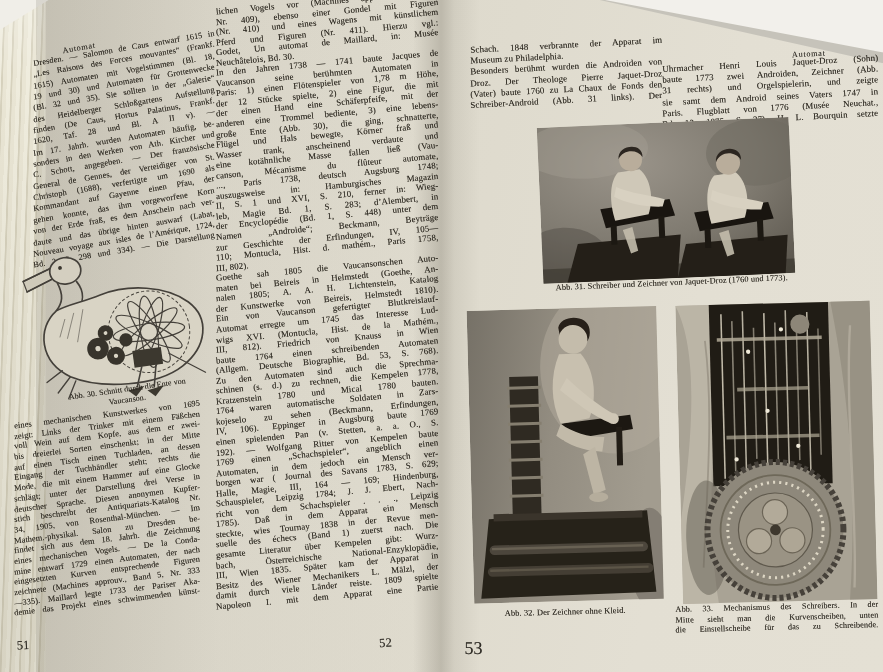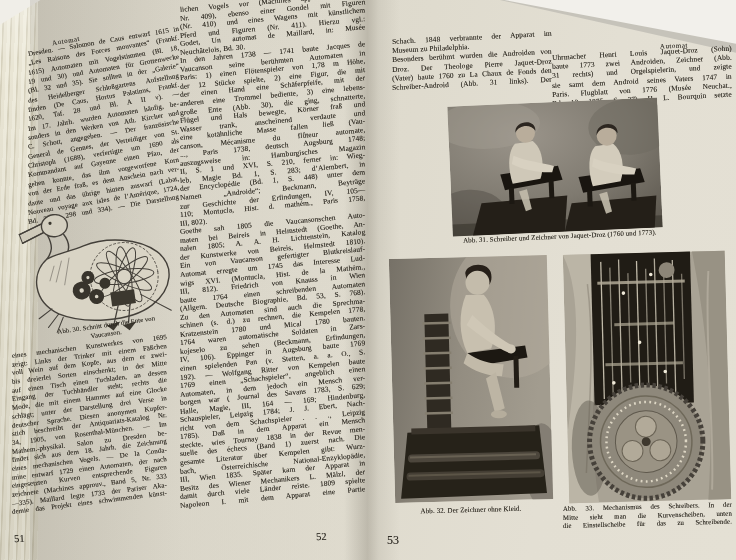--- a/index.html
+++ b/index.html
@@ -349,15 +349,15 @@
       </g>
     </svg>
   </div>
 
   <div class="textcol" style="left:563px;top:505px;width:169px;--fs:6.8px;--lh:8.5px;--tilt:-1.5deg;">
       <div class="tline j">Abb. 33. Mechanismus des Schreibers. In der</div>
       <div class="tline j">Mitte sieht man die Kurvenscheiben, unten</div>
       <div class="tline j">die Einstellscheibe für das zu Schreibende.</div>
     </div>
 
-  <div class="pagenum" style="left:387px;top:533px;font-size:12px;">53</div>
+  <div class="pagenum" style="left:387px;top:533px;font-size:15px;">53</div>
   <div class="pagenum" style="left:740px;top:536px;font-size:14px;">54</div>
 </div>
 
 </body></html>

